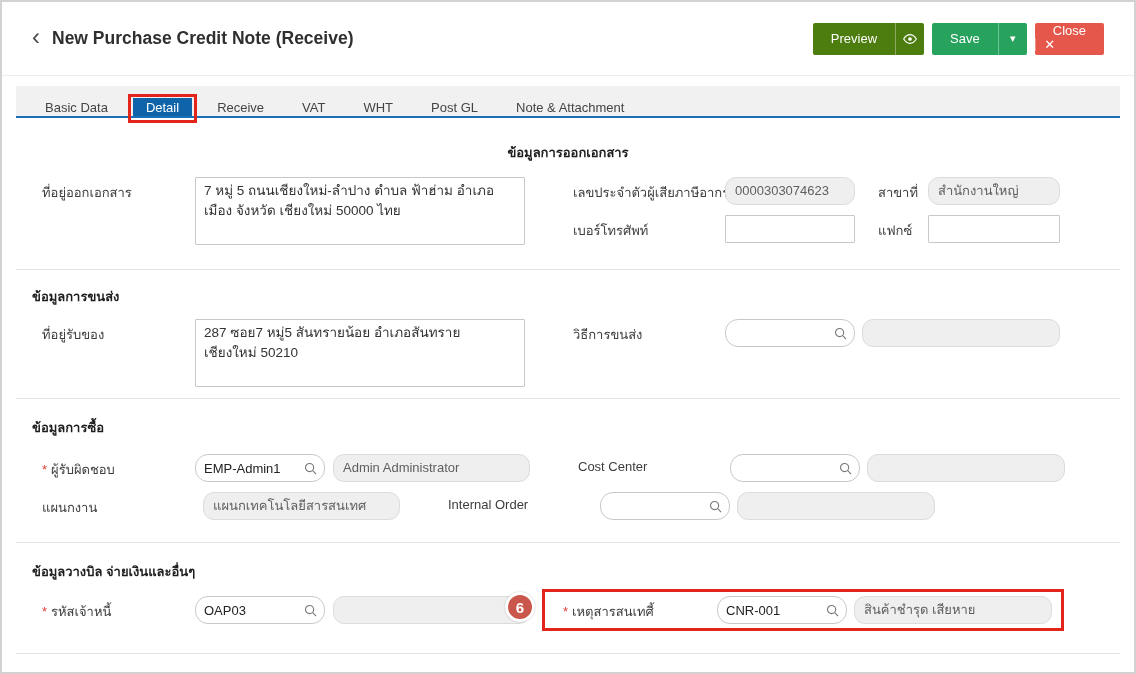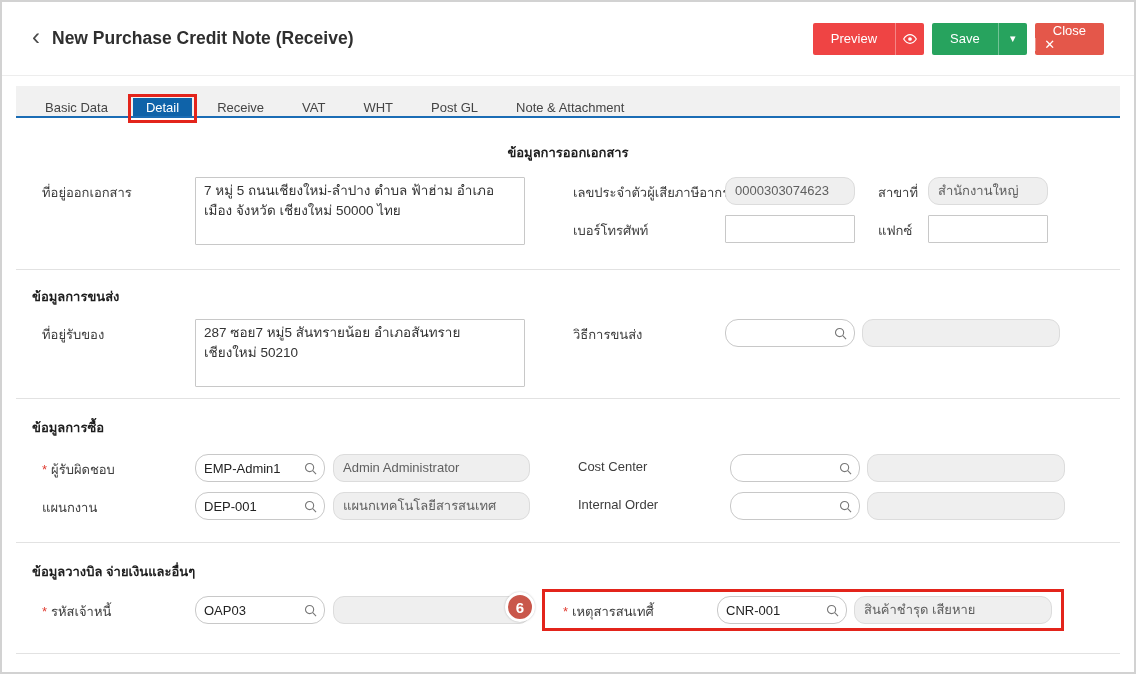--- a/index.html
+++ b/index.html
@@ -14,21 +14,21 @@
     height:74px; display:flex; align-items:center; justify-content:space-between;
     padding:0 30px 0 30px; border-bottom:1px solid #ededed;
   }
   .title-wrap{ display:flex; align-items:center; gap:12px; }
   .back-chevron{ font-size:24px; color:#4a4a4a; line-height:1; font-weight:400; cursor:pointer; margin-top:-3px;}
   .page-title{ font-size:17.5px; font-weight:700; color:#2f2f2f; }
   .btn-group{ display:flex; gap:8px; }
   .split-btn{ display:flex; height:32px; border-radius:2px; overflow:hidden; color:#fff; font-size:13px; cursor:pointer; }
   .split-btn .main{ display:flex; align-items:center; justify-content:center; padding:0 18px; }
   .split-btn .aux{ display:flex; align-items:center; justify-content:center; width:29px; border-left:1px solid rgba(255,255,255,0.35); }
-  .btn-preview{ background:#ef4444; }
+  .btn-preview{ background:#4d7c0f; }
   .btn-save{ background:#27a35e; }
   .btn-close{ background:#e4574a;flex-direction:column; }
   .aux svg{ display:block; }
   .caret-glyph{ font-size:11px; line-height:1; }
   .x-glyph{ font-size:13px; line-height:1; }
   
   .tabbar-zone{ padding:10px 14px 0 14px; }
   .tabbar{
     background:#f1f1f1; border-bottom:2px solid #1b6db5;
     display:flex; align-items:stretch; height:32px; padding-left:16px;
@@ -70,21 +70,21 @@
     overflow:hidden; white-space:nowrap;
   }
   input.plain{
     height:28px; border:1px solid #c8c8c8; border-radius:1px; font-family:inherit;
     font-size:13px; color:#222; padding:0 8px; outline:none;
   }
   .rcol{ margin-left:38px; }
   .rrow{ display:flex; align-items:flex-start; }
   .rrow + .rrow{ margin-top:10px; }
   .w130{ width:130px; }
-  .w132{ width:120px; }
+  .w132{ width:132px; }
   .w197{ width:197px; }
   .w198{ width:198px; }
   .gap7{ margin-left:7px; }
   .gap8{ margin-left:8px; }
   .lbl-branch{ width:60px; margin-left:13px; }
   
   .sec-doc{ padding-top:24px; padding-bottom:24px; }
   .sec-doc .sec-heading{ margin-bottom:14px;text-align:center; }
   .sec-ship{ padding-top:16px; padding-bottom:11px; }
   .sec-ship .sec-heading{ margin-bottom:12px; }
@@ -220,27 +220,20 @@
                 <circle cx="6" cy="6" r="4.4" fill="none" stroke="#777" stroke-width="1.2"></circle>
                 <line x1="9.4" y1="9.4" x2="13" y2="13" stroke="#777" stroke-width="1.2"></line>
               </svg>
           </div>
           <div class="dis-field w198 gap7"></div>
         </div>
       </div>
     </div>
     <div class="form-row">
       <div class="lbl lbl-left">แผนกงาน</div>
-      <div class="search-box w130">
-        <input value="DEP-001" style="">
-        <svg width="13" height="13" viewBox="0 0 14 14">
-            <circle cx="6" cy="6" r="4.4" fill="none" stroke="#777" stroke-width="1.2"></circle>
-            <line x1="9.4" y1="9.4" x2="13" y2="13" stroke="#777" stroke-width="1.2"></line>
-          </svg>
-      </div>
       <div class="dis-field w197 gap8">แผนกเทคโนโลยีสารสนเทศ</div>
       <div class="rcol">
         <div class="rrow">
           <div class="lbl lbl-right">Internal Order</div>
           <div class="search-box w130">
             <input value="" style="">
             <svg width="13" height="13" viewBox="0 0 14 14">
                 <circle cx="6" cy="6" r="4.4" fill="none" stroke="#777" stroke-width="1.2"></circle>
                 <line x1="9.4" y1="9.4" x2="13" y2="13" stroke="#777" stroke-width="1.2"></line>
               </svg>

